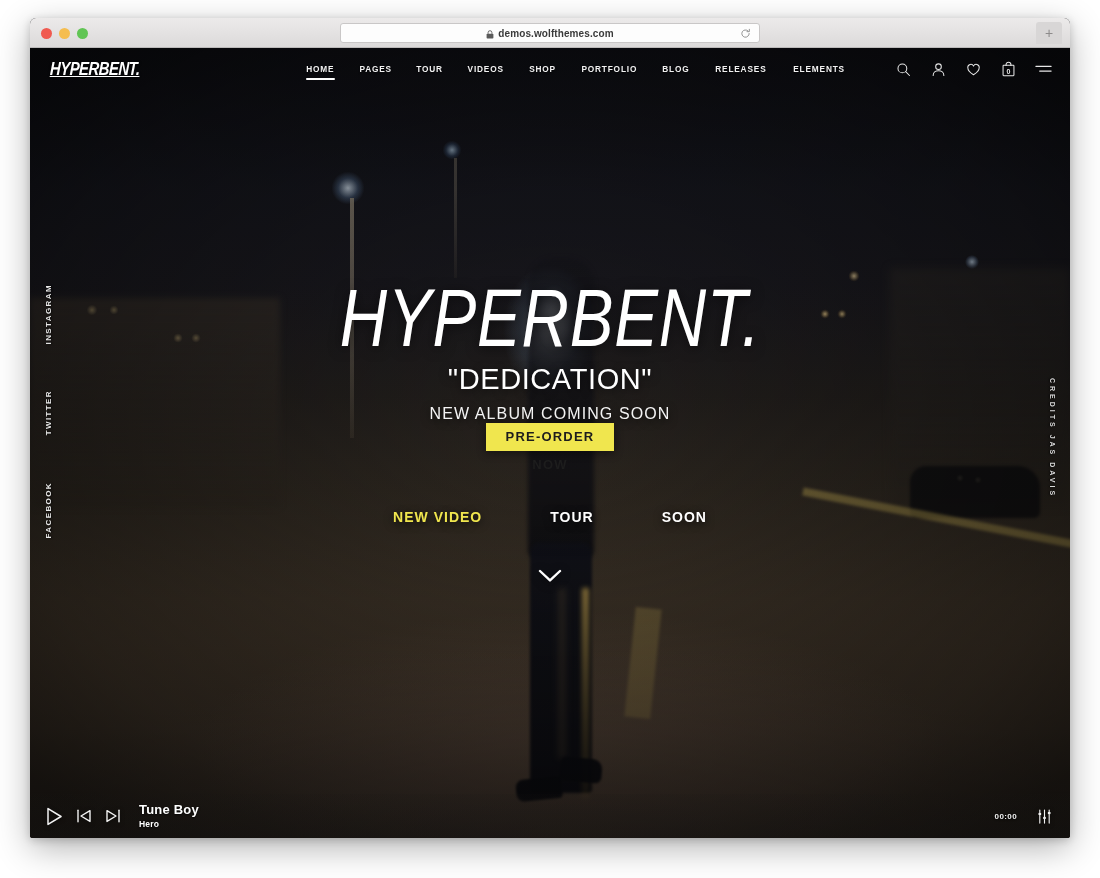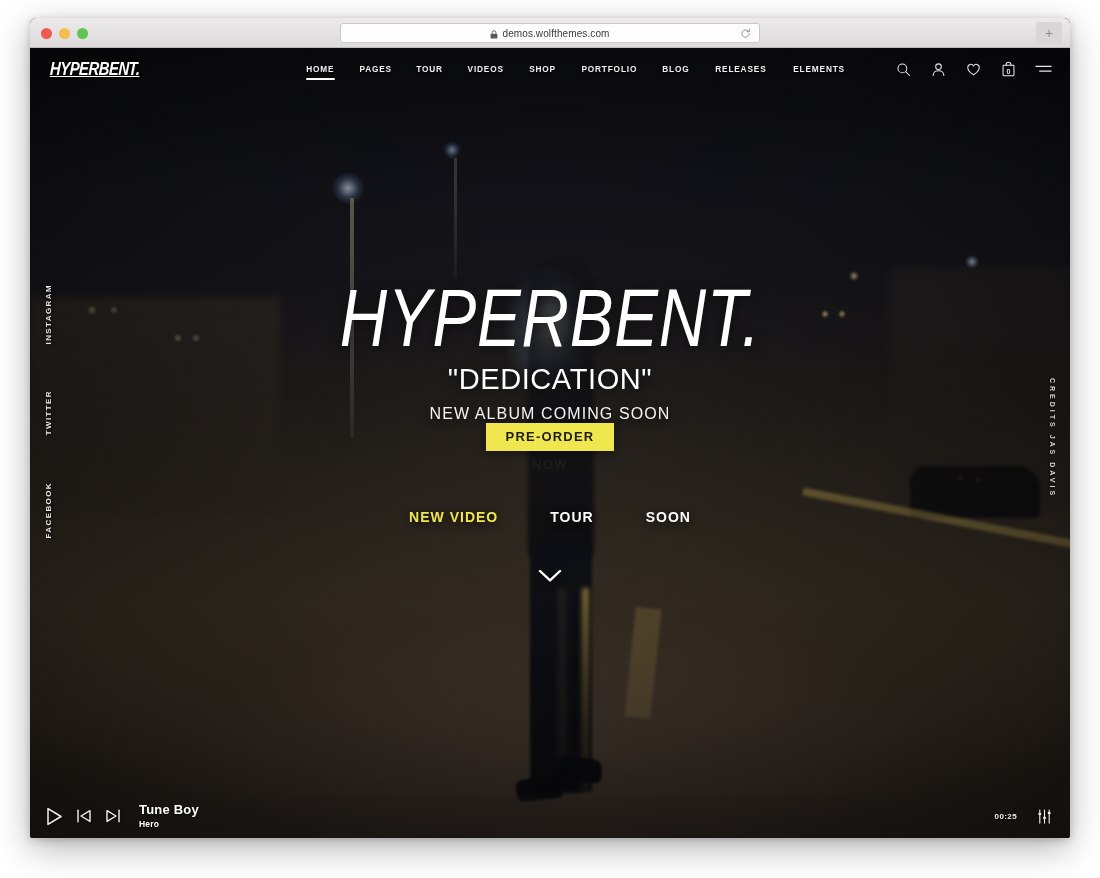--- a/index.html
+++ b/index.html
@@ -58,20 +58,21 @@
     transform: translateX(-50%);
     top: 5px;
     width: 420px;
     height: 20px;
     background: #fdfdfd;
     border: 1px solid #c9c7c7;
     border-radius: 3px;
     display: flex;
     align-items: center;
     justify-content: center;
+    font-weight: bold;
   }
   .urlbar .urltext {
     font-size: 10px;
     color: #3a3a3a;
     letter-spacing: 0.1px;
   }
   .lock-icon {
     display: inline-block;
     margin-right: 4px;
     position: relative;
@@ -422,21 +423,21 @@
     font-weight: 700;
     letter-spacing: 1.2px;
     text-decoration: none;
     box-shadow: 0 2px 10px rgba(0,0,0,0.45);
   }
 
   .quicklinks {
     margin-top: 58px;
     display: flex;
     align-items: center;
-    gap: 52px;
+    gap: 68px;
   }
   .qlink {
     font-size: 14px;
     font-weight: 700;
     letter-spacing: 1px;
     color: #ffffff;
     text-decoration: none;
     text-shadow: 0 2px 8px rgba(0,0,0,0.75);
   }
   .qlink.accent { color: #f0e64e; }
@@ -659,21 +660,21 @@
             </svg>
           </span>
         </div>
 
         <div class="track">
           <div class="track-artist">Tune Boy</div>
           <div class="track-name">Hero</div>
         </div>
 
         <div class="pright">
-          <span class="ptime">00:25</span>
+          <span class="ptime">00:00</span>
           <span class="pbtn">
             <svg width="15" height="15" viewBox="0 0 16 16" fill="none">
               <path d="M3 1v14M8 1v14M13 1v14" stroke="currentColor" stroke-width="1.2" stroke-linecap="round"></path>
               <rect x="1.6" y="4.2" width="2.8" height="2.2" fill="currentColor"></rect>
               <rect x="6.6" y="8.4" width="2.8" height="2.2" fill="currentColor"></rect>
               <rect x="11.6" y="3.2" width="2.8" height="2.2" fill="currentColor"></rect>
             </svg>
           </span>
         </div>
       </div>

